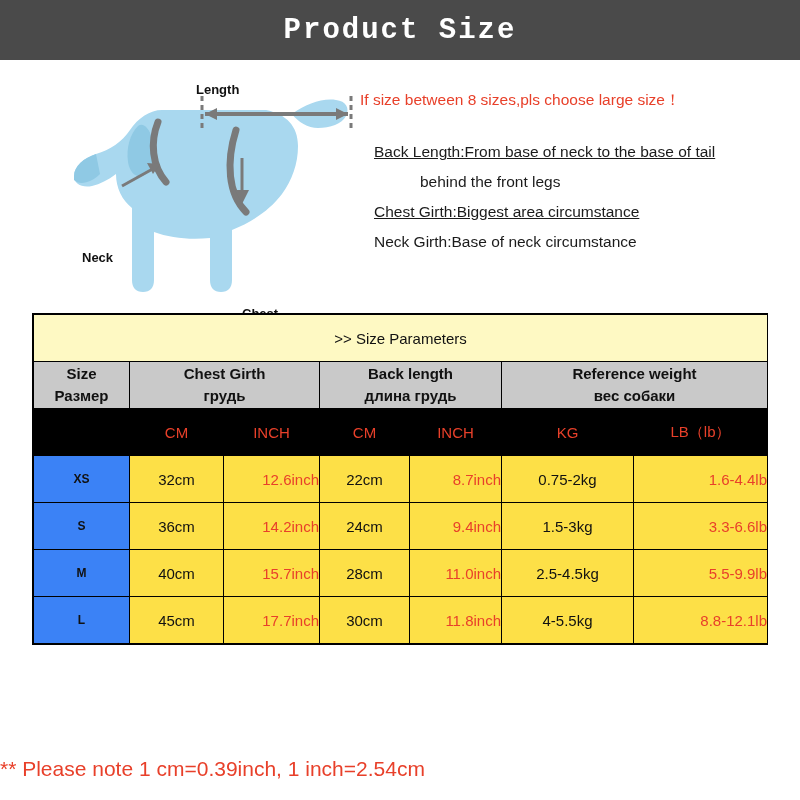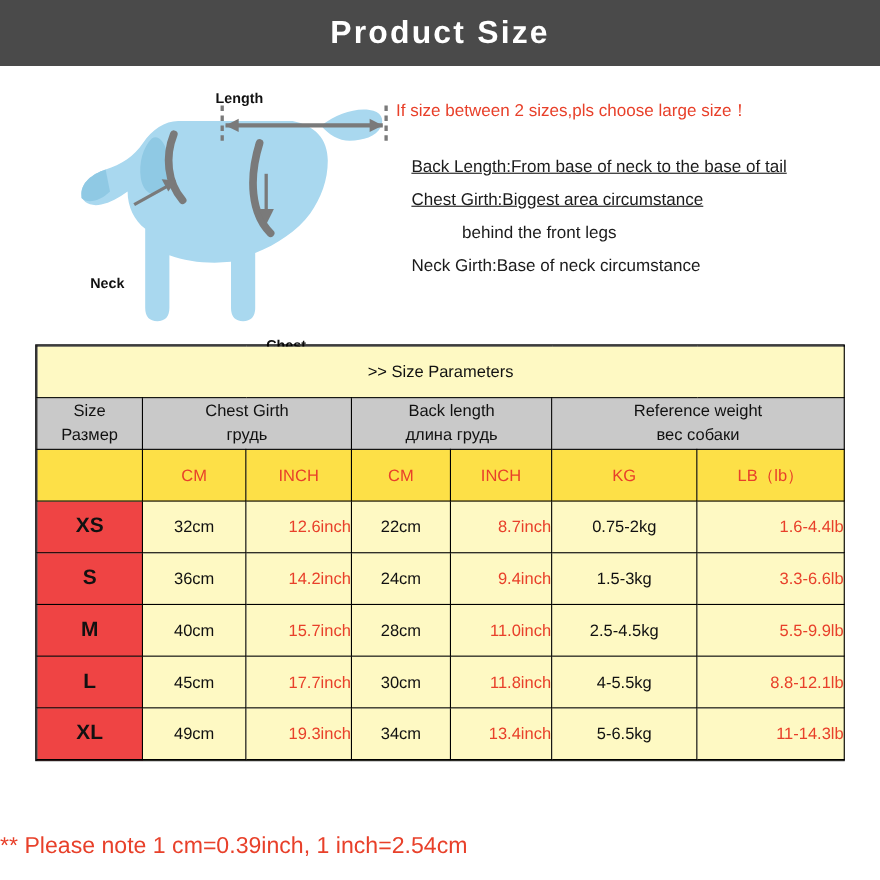--- a/index.html
+++ b/index.html
@@ -26,21 +26,21 @@
     background: #4a4a4a;
     display: flex;
     align-items: center;
     justify-content: center;
   }
   .header-title {
     color: #ffffff;
     font-size: 29px;
     font-weight: bold;
     letter-spacing: 2px;
-    font-family: Liberation Sans, sans-serif;
+    font-family: Liberation Mono, monospace;
   }
 
   
   .top-area {
     position: relative;
     height: 250px;
   }
   .dog-figure {
     position: absolute;
     left: 30px;
@@ -111,40 +111,40 @@
     color: #111111;
   }
   .hdr-row td {
     background: #c9c9c9;
     font-weight: bold;
     font-size: 16px;
     height: 52px;
     line-height: 22px;
   }
   .unit-row td {
-    background: #fde047;
+    background: #000000;
     font-size: 15px;
     height: 38px;
   }
   .unit-row td.red { color: #e8402a; }
   .data-row td {
-    background: #fef9c3;
+    background: #fde047;
   }
   .data-row td.sizecol {
     font-weight: bold;
-    font-size: 19px;
-    background: #ef4444;
+    font-size: 12px;
+    background: #3b82f6;
   }
   .data-row td.red {
     color: #e8402a;
     text-align: right;
   }
   .hdr-sub {
     display: block;
-    font-weight: normal;
+    font-weight: bold;
   }
 
   
   .footer-note {
     position: absolute;
     left: 0;
     right: 0;
     top: 757px;
     text-align: left;
     color: #e8402a;
@@ -197,24 +197,24 @@
         <line x1="212" y1="88" x2="212" y2="128" stroke="#7a7a7a" stroke-width="3"></line>
         <polygon points="212,134 205,120 219,120" fill="#7a7a7a"></polygon>
       </svg>
 
       <div class="lbl" style="left:166px; top:12px;">Length</div>
       <div class="lbl" style="left:52px; top:180px;">Neck</div>
       <div class="lbl" style="left:212px; top:236px;">Chest</div>
     </div>
 
     <div class="notes">
-      <div class="note-warning">If size between 2 sizes,pls choose large size！</div>
+      <div class="note-warning">If size between 8 sizes,pls choose large size！</div>
       <div class="note-line indent1">Back Length:From base of neck to the base of tail</div>
+      <div class="note-line indent2">behind the front legs</div>
       <div class="note-line indent1">Chest Girth:Biggest area circumstance</div>
-      <div class="note-line indent2">behind the front legs</div>
       <div class="note-line indent3">Neck Girth:Base of neck circumstance</div>
     </div>
   </div>
 
   <div class="table-wrap">
     <table class="size-table">
       <colgroup>
         <col style="width:96px">
         <col style="width:94px">
         <col style="width:96px">
@@ -284,27 +284,18 @@
         </tr>
         <tr class="data-row">
           <td class="sizecol">L</td>
           <td>45cm</td>
           <td class="red">17.7inch</td>
           <td>30cm</td>
           <td class="red">11.8inch</td>
           <td>4-5.5kg</td>
           <td class="red">8.8-12.1lb</td>
         </tr>
-        <tr class="data-row">
-          <td class="sizecol">XL</td>
-          <td>49cm</td>
-          <td class="red">19.3inch</td>
-          <td>34cm</td>
-          <td class="red">13.4inch</td>
-          <td>5-6.5kg</td>
-          <td class="red">11-14.3lb</td>
-        </tr>
       </tbody>
     </table>
   </div>
 
   <div class="footer-note">** Please note 1 cm=0.39inch,   1 inch=2.54cm</div>
 </div>
 
 </body></html>

